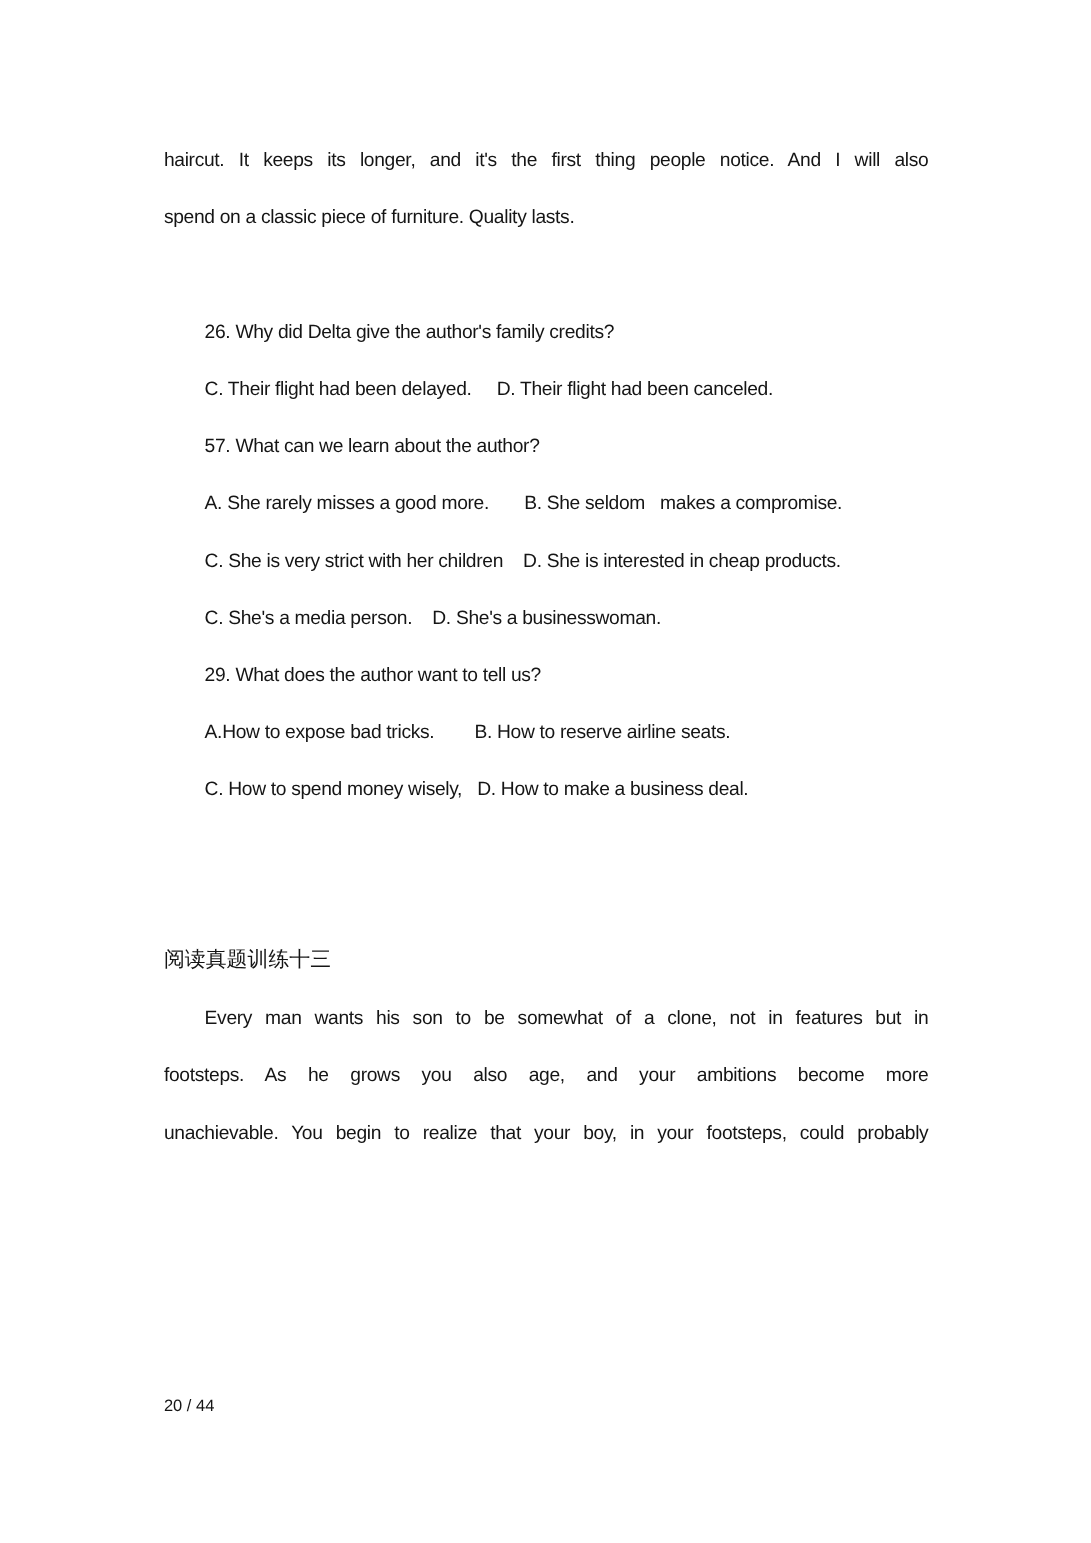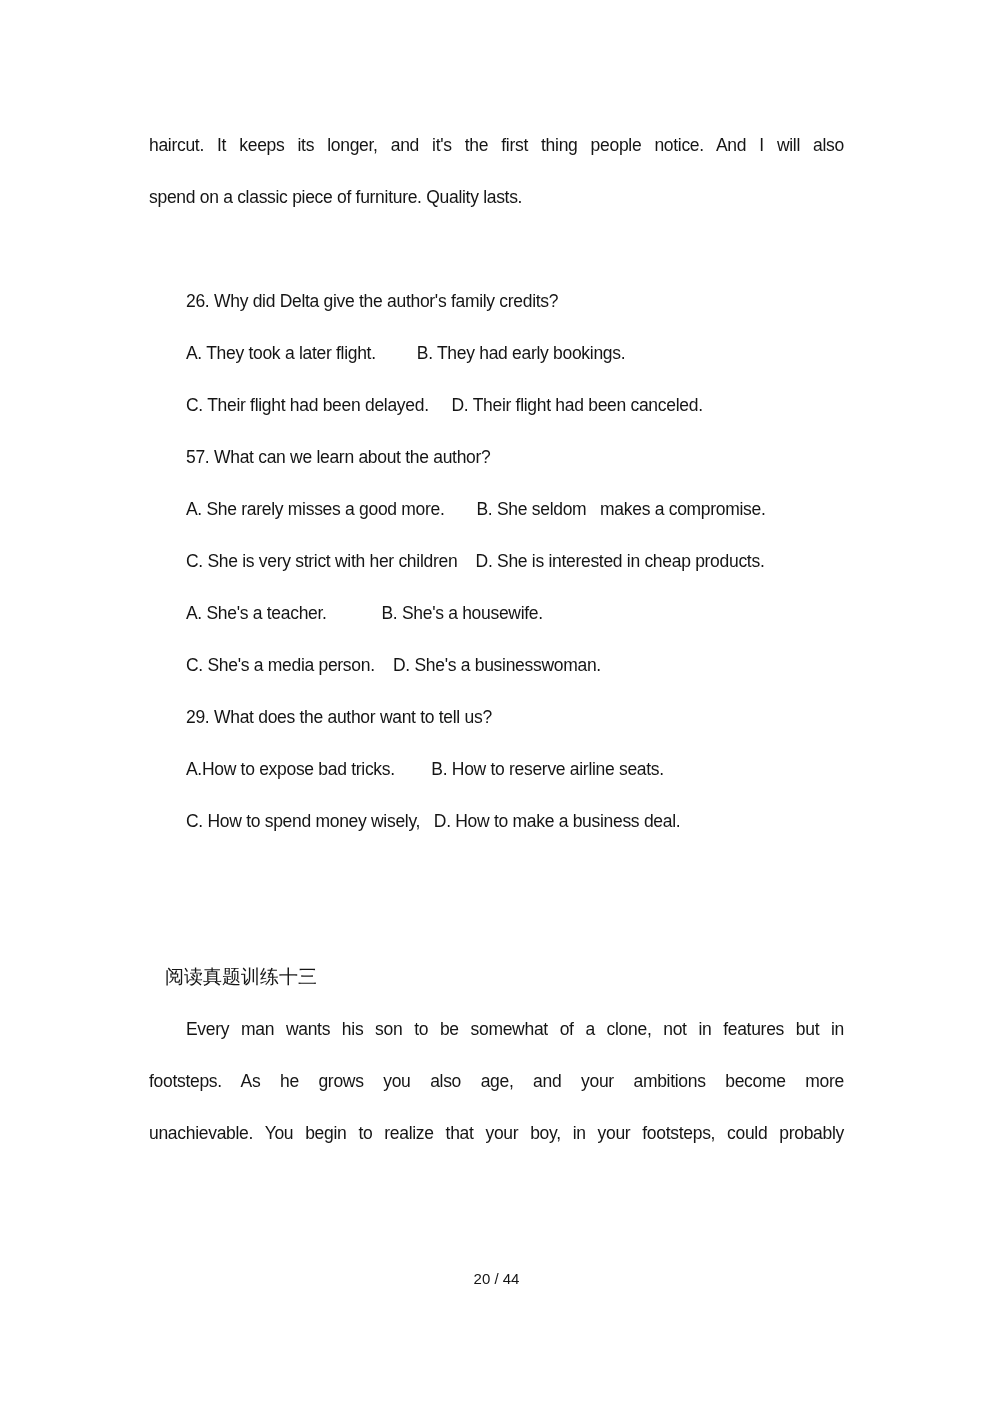--- a/index.html
+++ b/index.html
@@ -43,53 +43,50 @@
     white-space: pre;
     padding-left: 37px;
   }
   .indent {
     padding-left: 37px;
   }
   .blank {  }
   .heading {
     font-size: 19px;
     letter-spacing: 0;
-    margin-left: 16px;
   }
   .footer {
     position: absolute;
     left: 149px;
     top: 1270px;
     width: 695px;
-    text-align: center;
+    text-align: left;
     font-size: 15px;
     letter-spacing: 0;
     color: #151515;
   }
 </style>
 </head>
 <body>
 
 <div class="page">
   <div class="body-text">
 
     <div class="line fill">haircut. It keeps its longer, and it's the first thing people notice. And I will also</div>
     <div class="line">spend on a classic piece of furniture. Quality lasts.</div>
 
     <div class="line blank"></div>
 
     <div class="line q">26. Why did Delta give the author's family credits?</div>
-    <div class="line q">A. They took a later flight.         B. They had early bookings.</div>
     <div class="line q">C. Their flight had been delayed.     D. Their flight had been canceled.</div>
 
     <div class="line q">57. What can we learn about the author?</div>
     <div class="line q">A. She rarely misses a good more.       B. She seldom   makes a compromise.</div>
     <div class="line q">C. She is very strict with her children    D. She is interested in cheap products.</div>
 
-    <div class="line q">A. She's a teacher.            B. She's a housewife.</div>
     <div class="line q">C. She's a media person.    D. She's a businesswoman.</div>
 
     <div class="line q">29. What does the author want to tell us?</div>
     <div class="line q">A.How to expose bad tricks.        B. How to reserve airline seats.</div>
     <div class="line q">C. How to spend money wisely,   D. How to make a business deal.</div>
 
     <div class="line blank"></div>
     <div class="line blank"></div>
 
     <div class="line heading">阅读真题训练十三</div>

